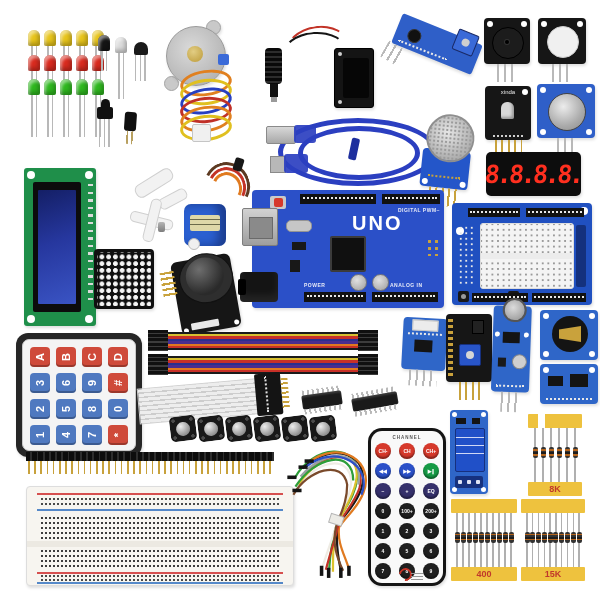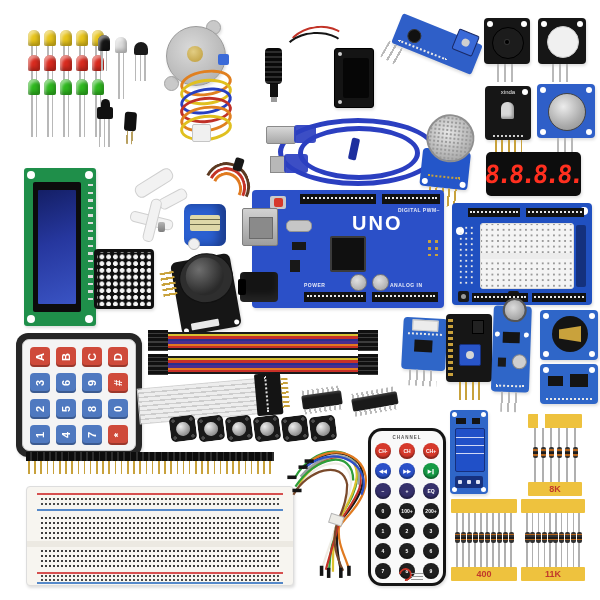--- a/index.html
+++ b/index.html
@@ -709,17 +709,17 @@
         <div class="resistor"></div>
         <div class="resistor"></div>
         <div class="resistor"></div>
         <div class="resistor"></div>
         <div class="resistor"></div>
         <div class="resistor"></div>
         <div class="resistor"></div>
         <div class="resistor"></div>
       </div>
     <div class="tape">
-        <span>11K</span>
+        <span>15K</span>
       </div>
   </div>
 
 </div>
 
 </body></html>

